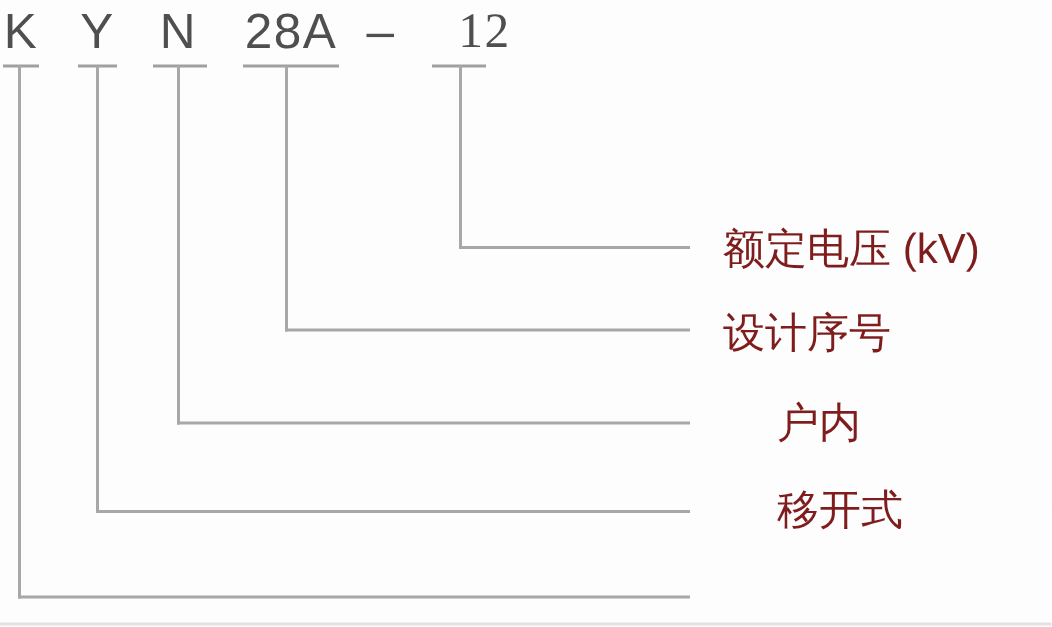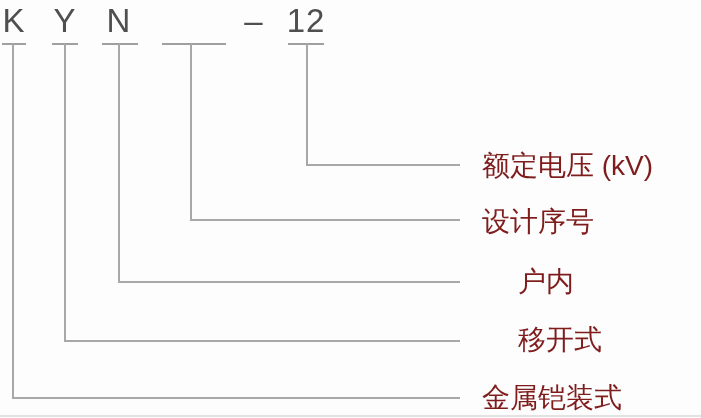--- a/index.html
+++ b/index.html
@@ -23,21 +23,21 @@
     line-height: 36px;
     color: #4f4f4f;
     letter-spacing: 1px;
     white-space: nowrap;
   }
   .seg-k   { left: 14px; }
   .seg-y   { left: 65px; }
   .seg-n   { left: 119px; }
   .seg-28a { left: 194px; }
   .seg-dash{ left: 254px; }
-  .seg-12  { left: 306px; }
+  .seg-12  { left: 323px; font-family: Liberation Serif, serif; }
 
   
   .tick {
     position: absolute;
     top: 43px;
     height: 2px;
     background: #a0a0a0;
   }
   .tick-k   { left: 2px;   width: 24px; }
   .tick-y   { left: 52px;  width: 26px; }
@@ -84,36 +84,36 @@
   }
 </style>
 </head>
 <body>
 
 <div class="canvas">
 
   <span class="code-seg seg-k">K</span>
   <span class="code-seg seg-y">Y</span>
   <span class="code-seg seg-n">N</span>
+  <span class="code-seg seg-28a">28A</span>
   <span class="code-seg seg-dash">–</span>
   <span class="code-seg seg-12">12</span>
 
   <div class="tick tick-k"></div>
   <div class="tick tick-y"></div>
   <div class="tick tick-n"></div>
   <div class="tick tick-28a"></div>
   <div class="tick tick-12"></div>
 
   <div class="leg leg-12"></div>
   <div class="leg leg-28a"></div>
   <div class="leg leg-n"></div>
   <div class="leg leg-y"></div>
   <div class="leg leg-k"></div>
 
   <div class="legend-label label-0">额定电压 (kV)</div>
   <div class="legend-label label-1">设计序号</div>
   <div class="legend-label label-2">户内</div>
   <div class="legend-label label-3">移开式</div>
-  <div class="legend-label label-4">金属铠装式</div>
 
   <div class="bottom-rule"></div>
 
 </div>
 
 </body></html>

